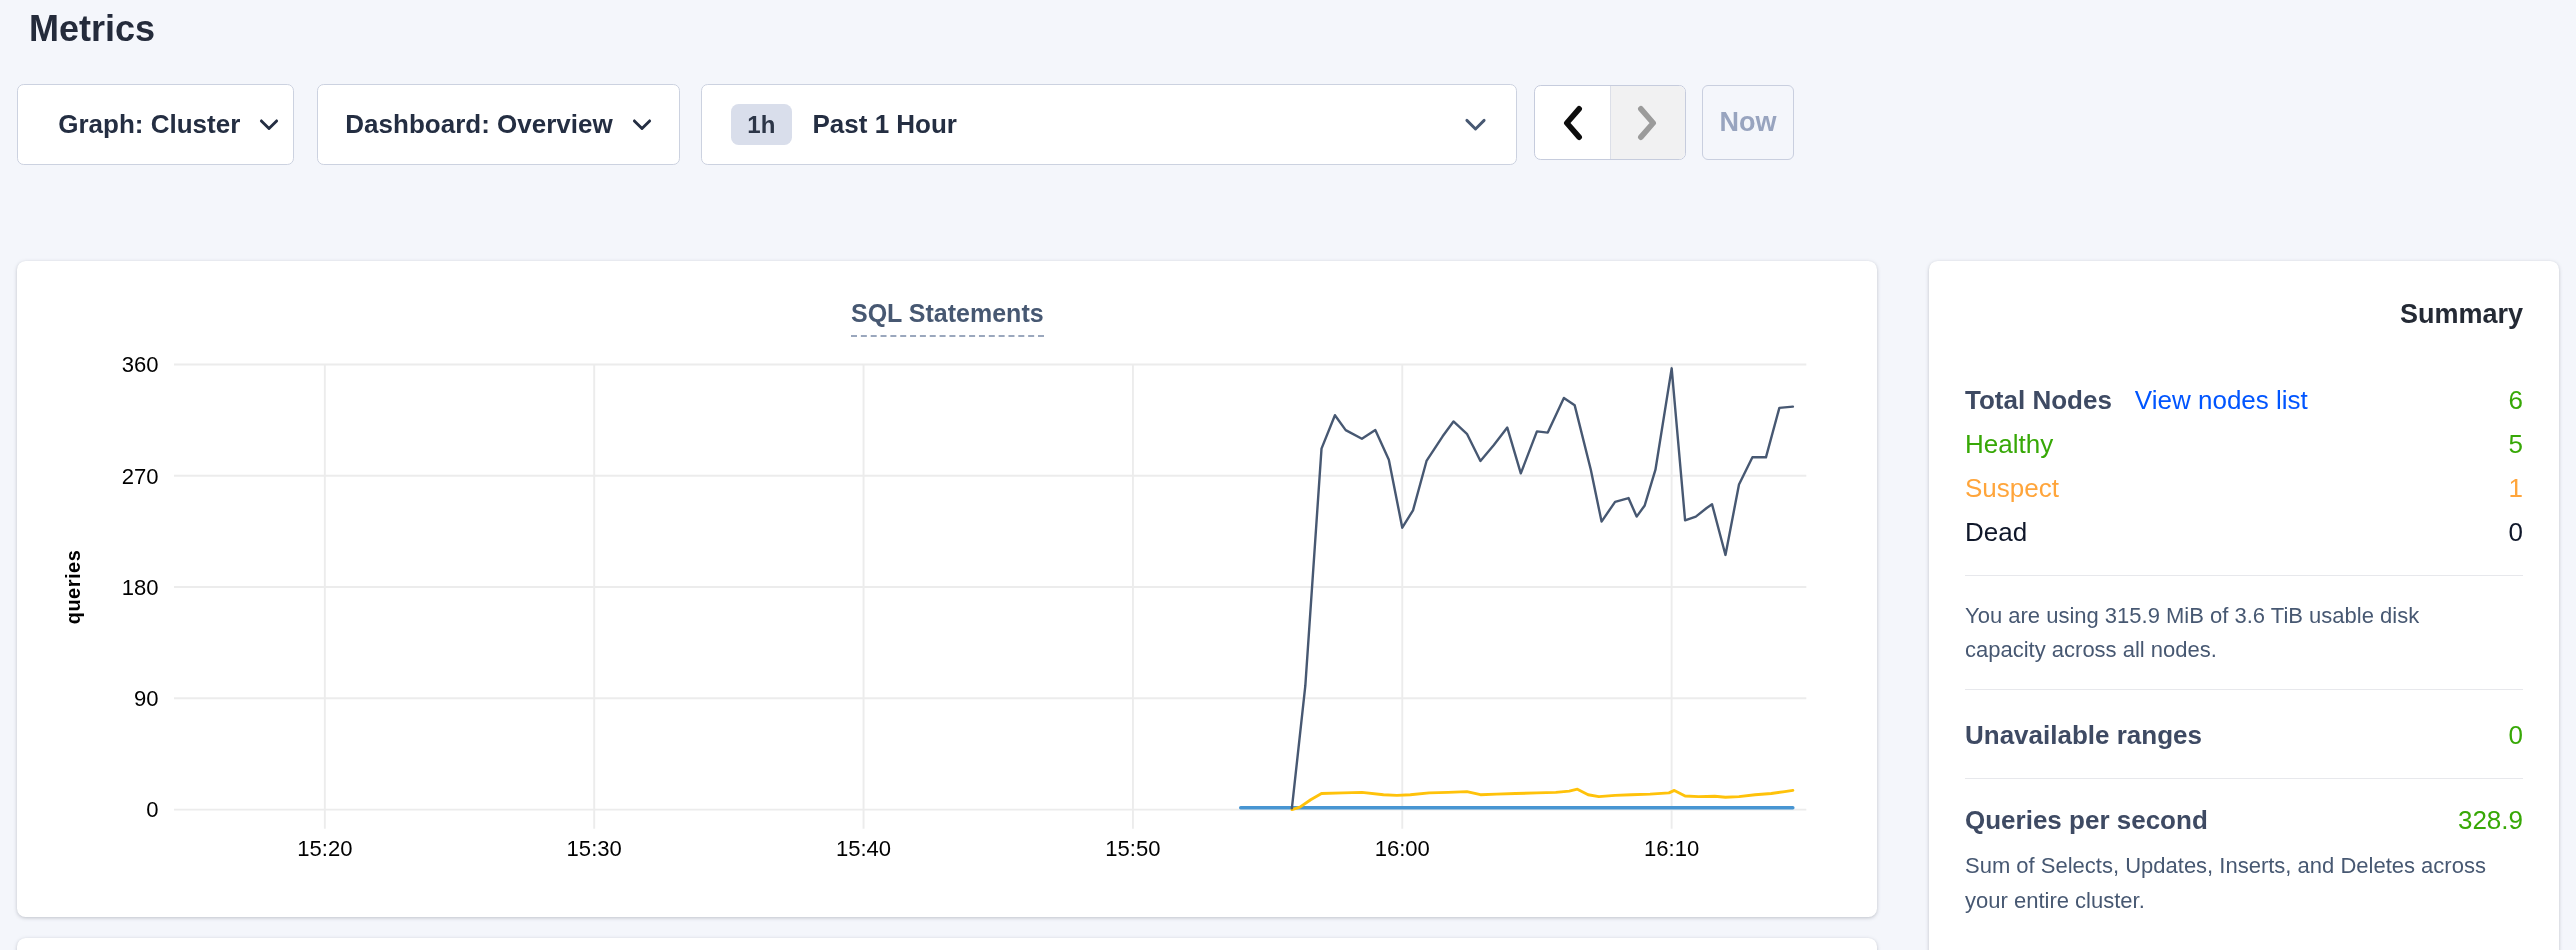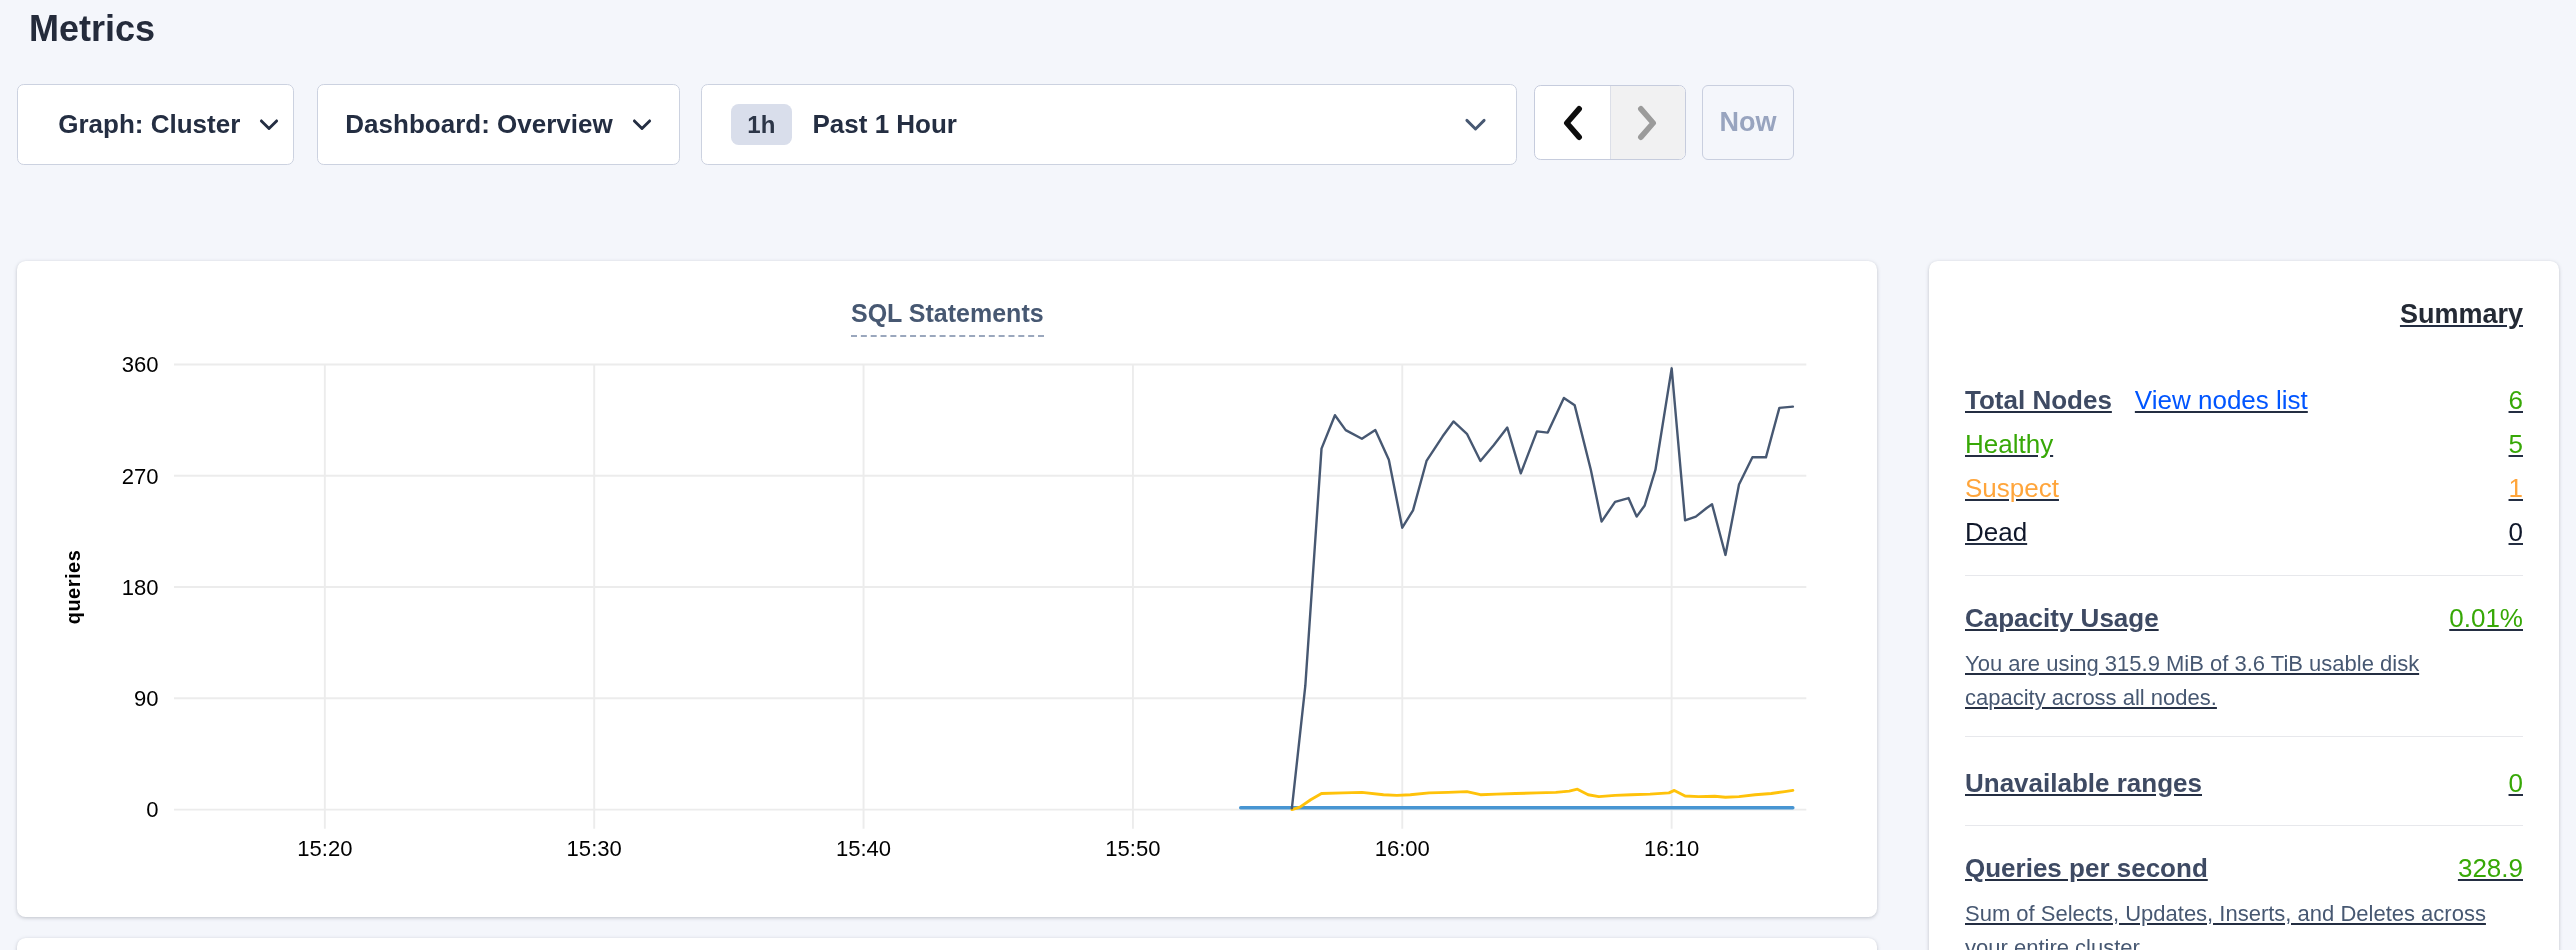--- a/index.html
+++ b/index.html
@@ -43,21 +43,20 @@
   .now-btn {
     position:absolute; left:1702px; top:85px; width:92px; height:75px;
     border:1.9px solid #c9cfdf; border-radius:6px; background:transparent;
     display:flex; align-items:center; justify-content:center;
     font-size:27px; font-weight:bold; color:#98a4bf; cursor:default;
   }
   
   .card {
     position:absolute; background:#fff; border-radius:8.6px;
     box-shadow:0 1px 3.8px rgba(90,95,110,0.35);
-    text-decoration:underline;
   }
   .chart-card { left:17.3px; top:261px; width:1860px; height:656px; }
   .chart-title-wrap { position:absolute; left:0; right:0; top:38px; text-align:center; }
   .chart-title {
     display:inline-block; font-size:25px; font-weight:bold; color:#475872;
     border-bottom:2.9px dashed #9aa7bd; padding-bottom:6.7px; cursor:help;
   }
   .ylabel {
     position:absolute; left:56px; top:326px;
     transform:translate(-50%,-50%) rotate(-90deg);
@@ -184,24 +183,20 @@
     </div>
     <div class="srow">
       <span class="red">Dead</span>
       <span class="val red">0</span>
     </div>
   </div>
 
   <hr class="divider">
 
   <div class="metric">
-    <div class="srow">
-      <span class="bold">Capacity Usage</span>
-      <span class="val green">0.01%</span>
-    </div>
     <div class="metric-desc">You are using 315.9 MiB of 3.6 TiB usable disk capacity across all nodes.</div>
   </div>
 
   <hr class="divider">
 
   <div class="metric u-ranges">
     <div class="srow">
       <span class="bold">Unavailable ranges</span>
       <span class="val green">0</span>
     </div>

